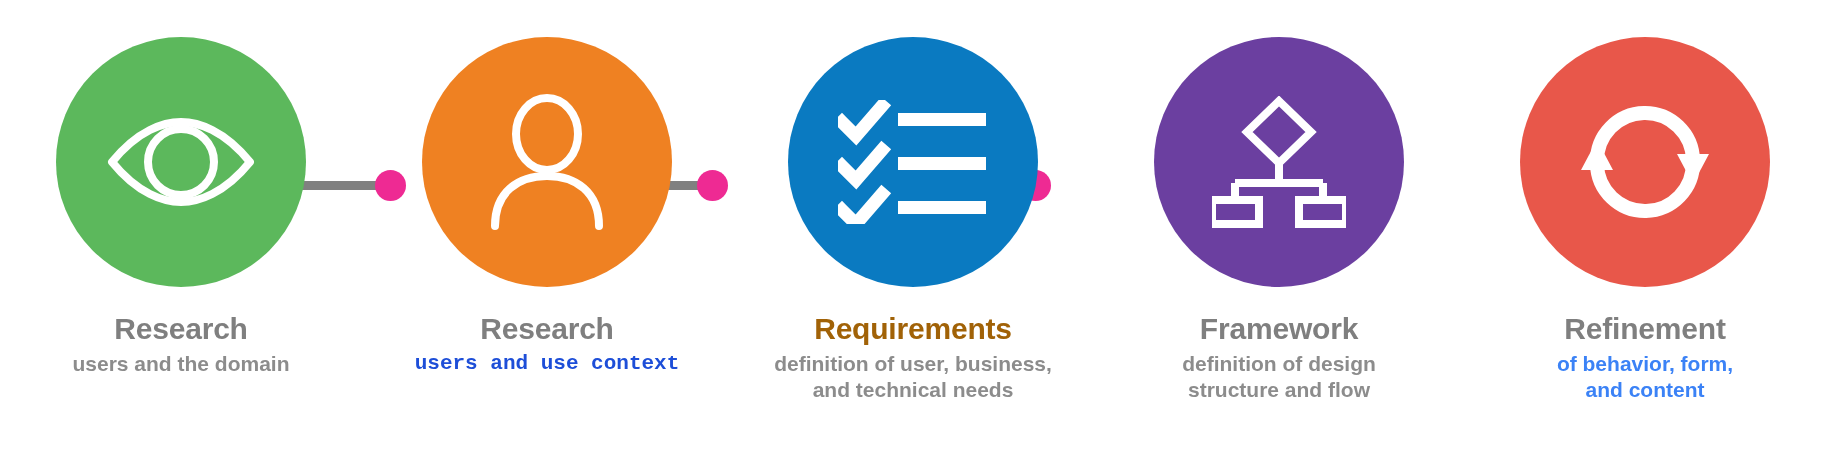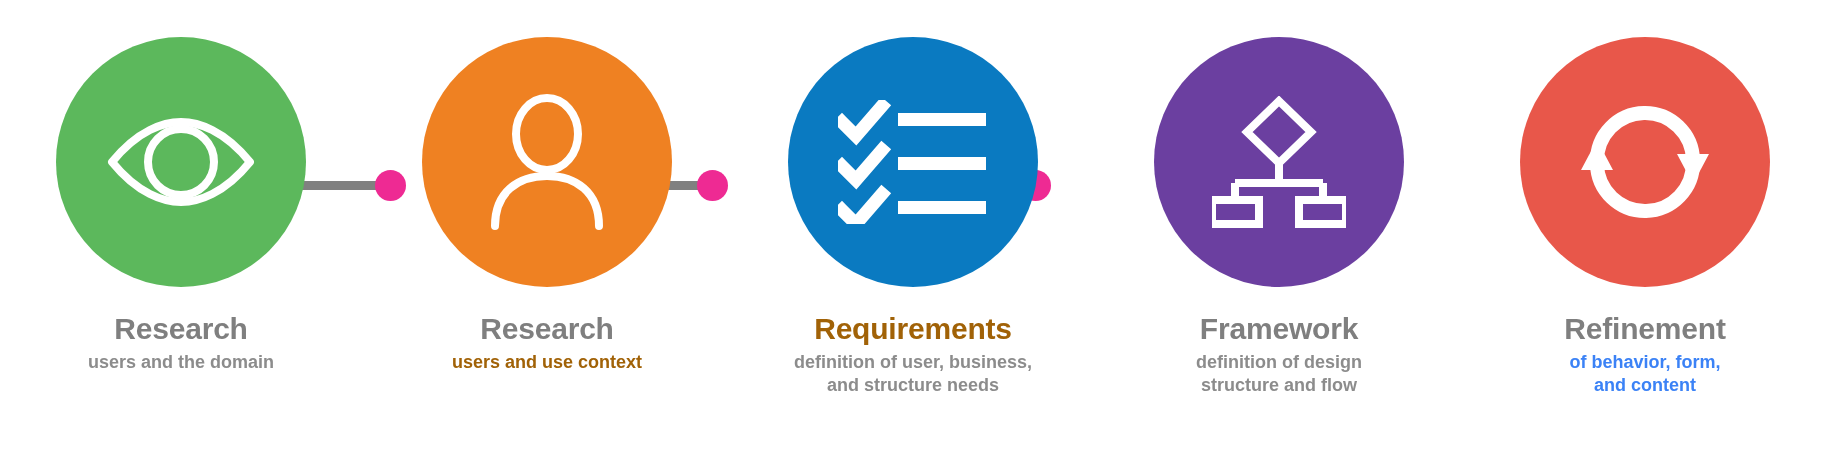--- a/index.html
+++ b/index.html
@@ -88,21 +88,21 @@
     width: 340px;
   }
   .step-title {
     font-size: 30px;
     font-weight: bold;
     color: #7f7f7f;
     letter-spacing: -0.2px;
     line-height: 1.05;
   }
   .step-desc {
-    font-size: 18px;
+    font-size: 21px;
     font-weight: bold;
     color: #8c8c8c;
     line-height: 1.28;
     margin-top: 6px;
     white-space: pre-line;
   }
 </style>
 </head>
 <body>
 
@@ -143,21 +143,21 @@
       <div class="bubble" style="background:#ef8122;">
         <span>
           <svg width="116" height="136" viewBox="0 0 116 136" fill="none">
             <ellipse cx="58" cy="40" rx="31" ry="36" stroke="#ffffff" stroke-width="8" fill="none"></ellipse>
             <path d="M6 132 C6 98, 29 82, 58 82 C87 82, 110 98, 110 132" stroke="#ffffff" stroke-width="8" fill="none" stroke-linecap="round"></path>
           </svg>
         </span>
       </div>
       <div class="caption">
         <div class="step-title" style="color: rgb(127, 127, 127);">Research</div>
-        <div class="step-desc" style="color: #a16207;">users and use context</div>
+        <div class="step-desc" style="color: #1d4ed8; font-family: Liberation Mono, monospace;">users and use context</div>
       </div>
     </div>
 
     <div class="step">
       <div class="bubble" style="background:#0a7ac1;">
         <span>
           <svg width="150" height="124" viewBox="0 0 150 124" fill="none">
 
             <path d="M4 22 L18 36 L44 6" stroke="#ffffff" stroke-width="13" fill="none" stroke-linecap="square" stroke-linejoin="miter"></path>
             <rect x="60" y="13" width="88" height="13" fill="#ffffff"></rect>
@@ -166,21 +166,21 @@
             <rect x="60" y="57" width="88" height="13" fill="#ffffff"></rect>
 
             <path d="M4 110 L18 124 L44 94" stroke="#ffffff" stroke-width="13" fill="none" stroke-linecap="square" stroke-linejoin="miter"></path>
             <rect x="60" y="101" width="88" height="13" fill="#ffffff"></rect>
           </svg>
         </span>
       </div>
       <div class="caption">
         <div class="step-title" style="color: #a16207;">Requirements</div>
         <div class="step-desc" style="color: rgb(140, 140, 140);">definition of user, business,
-and structure needs</div>
+and technical needs</div>
       </div>
     </div>
 
     <div class="step">
       <div class="bubble" style="background:#6b3fa0;">
         <span>
           <svg width="134" height="132" viewBox="0 0 134 132" fill="none">
 
             <path d="M67 5 L99 36 L67 67 L35 36 Z" stroke="#ffffff" stroke-width="8" fill="none" stroke-linejoin="miter"></path>
 

